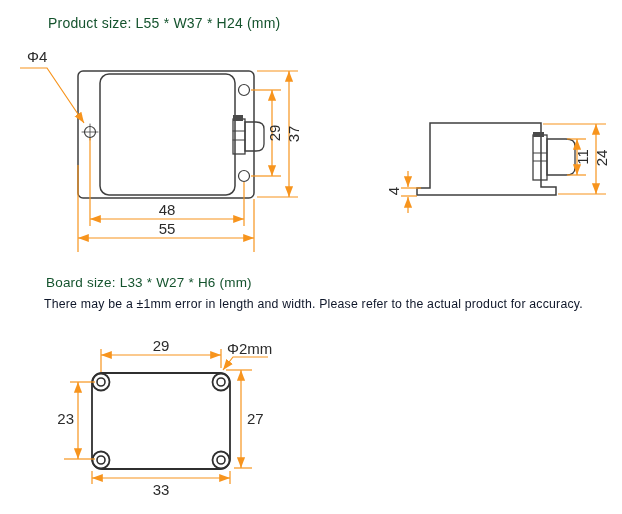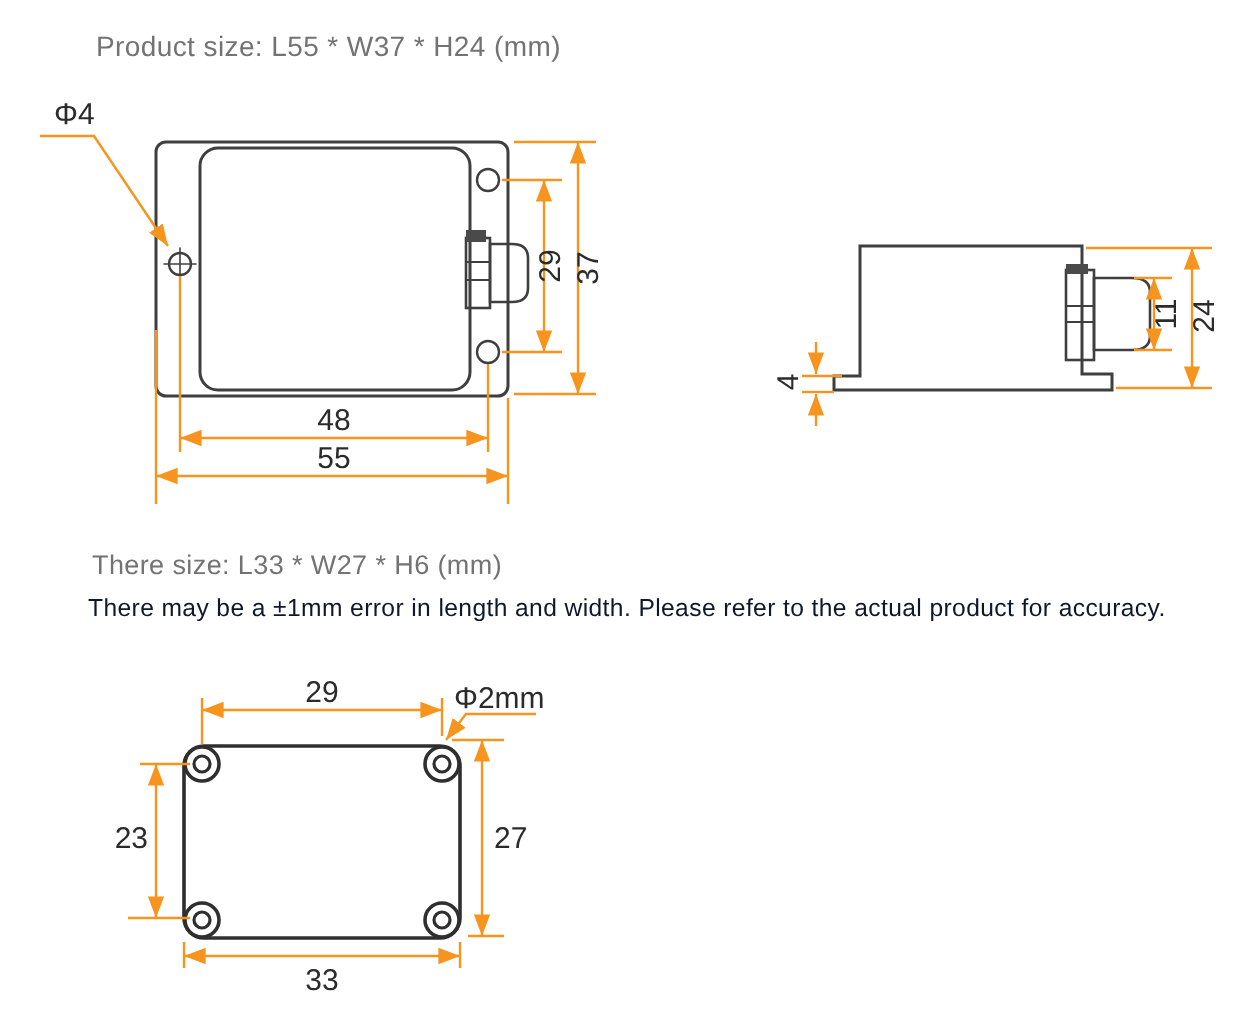--- a/index.html
+++ b/index.html
@@ -1,36 +1,36 @@
 <!DOCTYPE html>
 <html><head>
 <meta charset="utf-8">
 <style>
   html,body{margin:0;padding:0;}
   body{
     width:622px;height:514px;position:relative;background:#ffffff;
     font-family:"Liberation Sans", sans-serif;overflow:hidden;
   }
   .title{
-    position:absolute;color:#737373;font-size:14px;letter-spacing:0.2px;
+    position:absolute;color:#14532d;font-size:14px;letter-spacing:0.2px;
     white-space:nowrap;
   }
   #product-title{left:48px;top:15px;}
   #board-title{left:46px;top:275px;font-size:13.5px;}
   #board-note{left:44px;top:297px;font-size:12.3px;color:#0f172a;}
   svg{position:absolute;left:0;top:0;}
   text{font-family:"Liberation Sans", sans-serif;fill:#2b2b2b;}
   .dimtxt{font-size:15px;}
   .callout{font-size:15px;}
 </style>
 </head>
 <body>
 
 <div class="title" id="product-title">Product size: L55 * W37 * H24 (mm)</div>
-<div class="title" id="board-title">There size: L33 * W27 * H6 (mm)</div>
+<div class="title" id="board-title">Board size: L33 * W27 * H6 (mm)</div>
 <div class="title" id="board-note">There may be a ±1mm error in length and width. Please refer to the actual product for accuracy.</div>
 
 <svg width="622" height="514" viewBox="0 0 622 514">
   <defs>
     <marker id="arr" viewBox="0 0 10 8" refX="9" refY="4" markerWidth="10" markerHeight="8" orient="auto-start-reverse">
       <path d="M0,0.6 L9,4 L0,7.4 Z" fill="#F7941D"></path>
     </marker>
   </defs>
 
   <g stroke-linecap="round">

